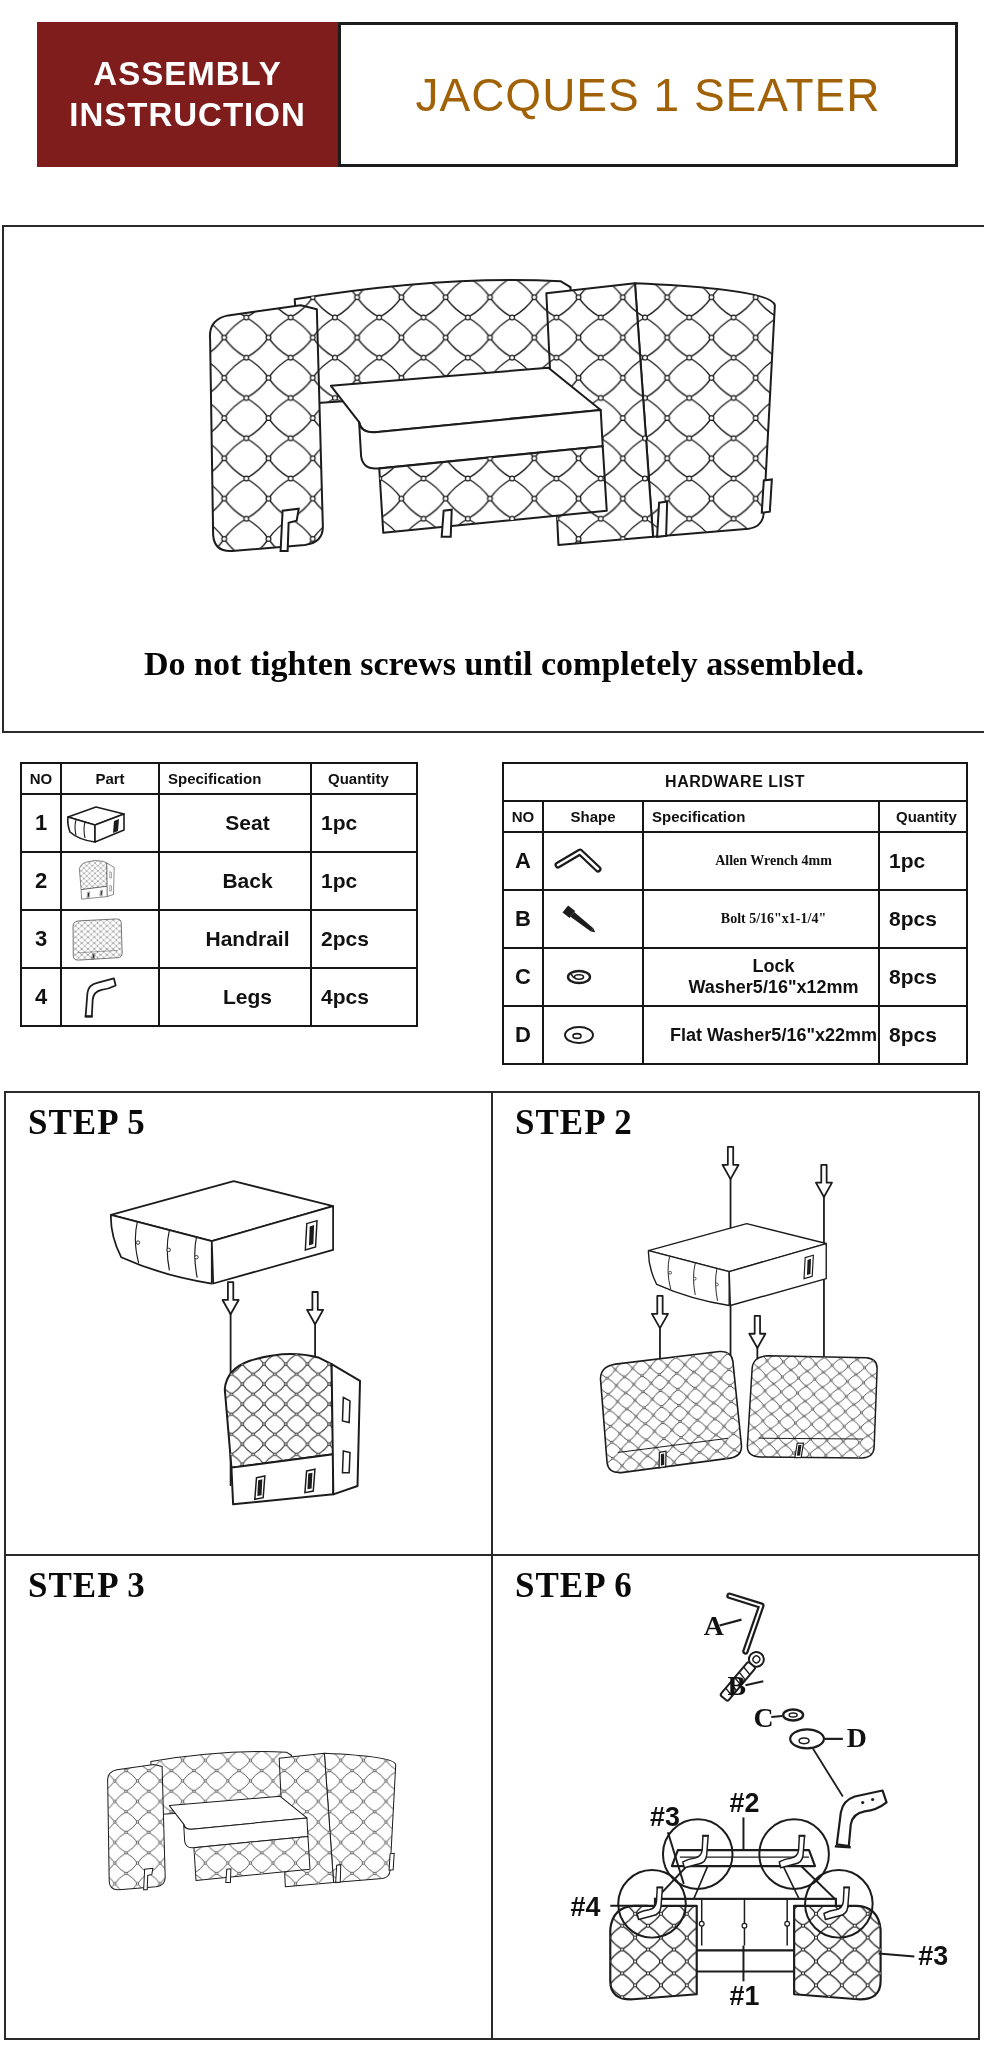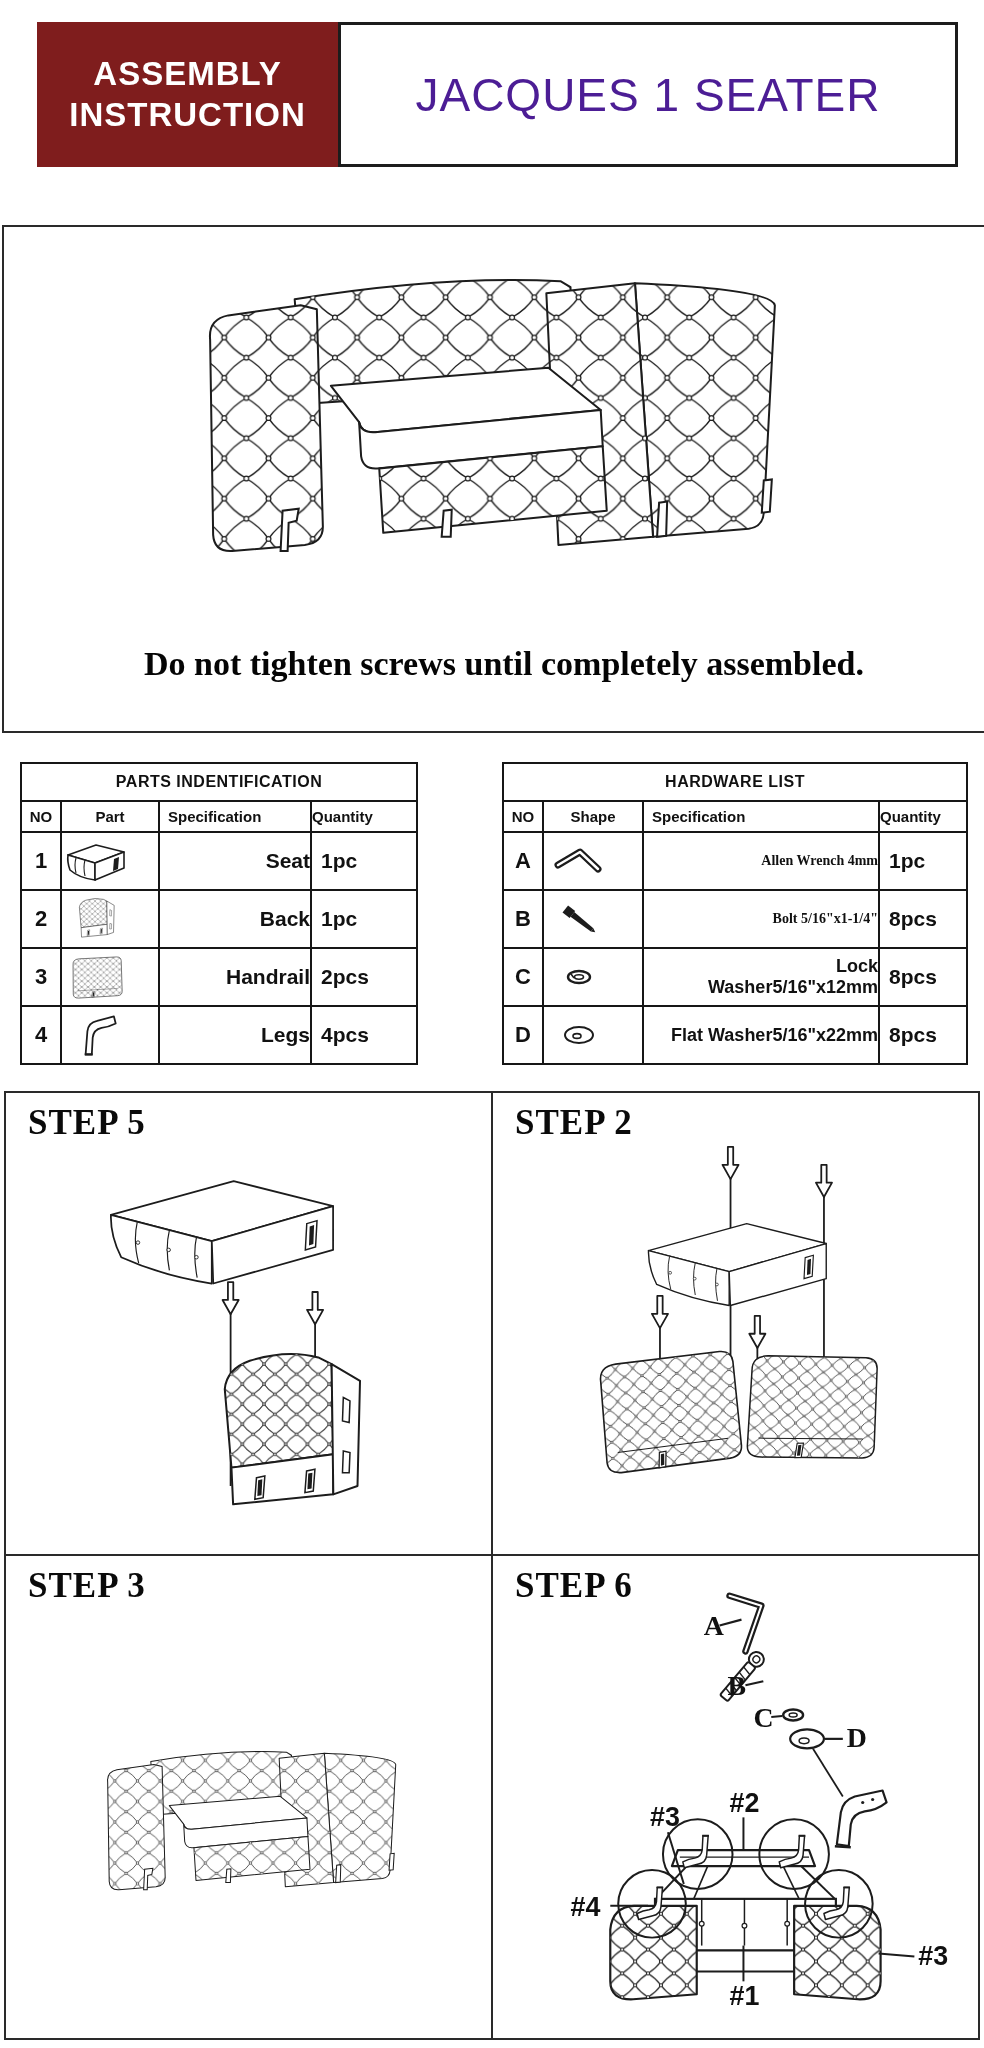--- a/index.html
+++ b/index.html
@@ -5,40 +5,40 @@
   html,body{margin:0;padding:0;background:#fff;}
   .page{position:relative;width:984px;height:2048px;background:#fff;overflow:hidden;
         font-family:"Liberation Sans",sans-serif;color:#111;}
 
   
   .badge{position:absolute;left:37px;top:22px;width:301px;height:145px;background:#7f1d1d;
          display:flex;flex-direction:column;align-items:center;justify-content:center;}
   .badge div{color:#fff;font-weight:bold;font-size:33px;line-height:1.22;letter-spacing:1px;}
   .titlebox{position:absolute;left:338px;top:22px;width:614px;height:139px;border:3px solid #1c1c1c;
             background:#fff;display:flex;align-items:center;justify-content:center;}
-  .titlebox span{font-size:46px;letter-spacing:1px;color:#4c1d95;}
+  .titlebox span{font-size:46px;letter-spacing:1px;color:#a16207;}
 
   
   .mainframe{position:absolute;left:2px;top:225px;width:976px;height:504px;border:2px solid #2a2a2a;background:#fff;padding-left:24px;}
   .chairwrap{position:absolute;left:198px;top:30px;width:584px;height:302px;}
   .warning{position:absolute;left:0;right:0;top:418px;text-align:center;
            font-family:"Liberation Serif",serif;font-weight:bold;font-size:34px;color:#050505;}
 
   
   table.tbl{position:absolute;border-collapse:collapse;background:#fff;table-layout:fixed;}
   table.tbl td{border:2px solid #161616;padding:0;vertical-align:middle;}
   .tbl .ttl{font-size:16px;font-weight:bold;text-align:center;height:36px;letter-spacing:0.5px;}
   .tbl .hdr td{font-size:15px;font-weight:bold;height:29px;}
   .tbl .hdr .cno{text-align:center;}
   .tbl .hdr .cpart{text-align:center;}
   .tbl .hdr .cspec{text-align:left;padding-left:8px;}
-  .tbl .hdr .cqty{text-align:left;padding-left:0;}
+  .tbl .hdr .cqty{text-align:left;padding-left:16px;}
   .tbl td.no{font-size:22px;font-weight:bold;text-align:center;}
   .tbl td.ic{text-align:center;}
-  .tbl td.spec{font-size:21px;font-weight:bold;text-align:right;padding-left:25px;}
+  .tbl td.spec{font-size:21px;font-weight:bold;text-align:center;padding-left:25px;}
   .tbl td.spec.serif{font-family:"Liberation Serif",serif;font-size:14px;}
   .tbl td.spec.mid{font-size:18px;}
   .tbl td.qty{font-size:21px;font-weight:bold;text-align:left;padding-left:9px;}
   .tbl tr.body{height:58px;}
   #parts-table{left:20px;top:762px;width:396px;}
   #hardware-table{left:502px;top:762px;width:464px;}
 
   
   .steps{position:absolute;left:4px;top:1091px;width:976px;height:949px;
          display:grid;grid-template-columns:488px 488px;grid-template-rows:464px 485px;}
@@ -167,23 +167,20 @@
   </section>
 
   <table class="tbl" id="parts-table">
     <colgroup>
         <col style="width:40px">
         <col style="width:98px">
         <col style="width:152px">
         <col style="width:106px">
       </colgroup>
     <tbody>
-        <tr>
-          <td colspan="4" class="ttl">PARTS  INDENTIFICATION</td>
-        </tr>
     <tr class="hdr">
       <td class="cno">NO</td>
       <td class="cpart">Part</td>
       <td class="cspec">Specification</td>
       <td class="cqty">Quantity</td>
     </tr>
     <tr class="body">
       <td class="no">1</td>
       <td class="ic">
         <svg viewBox="0 0 70 48" width="70" height="48">

